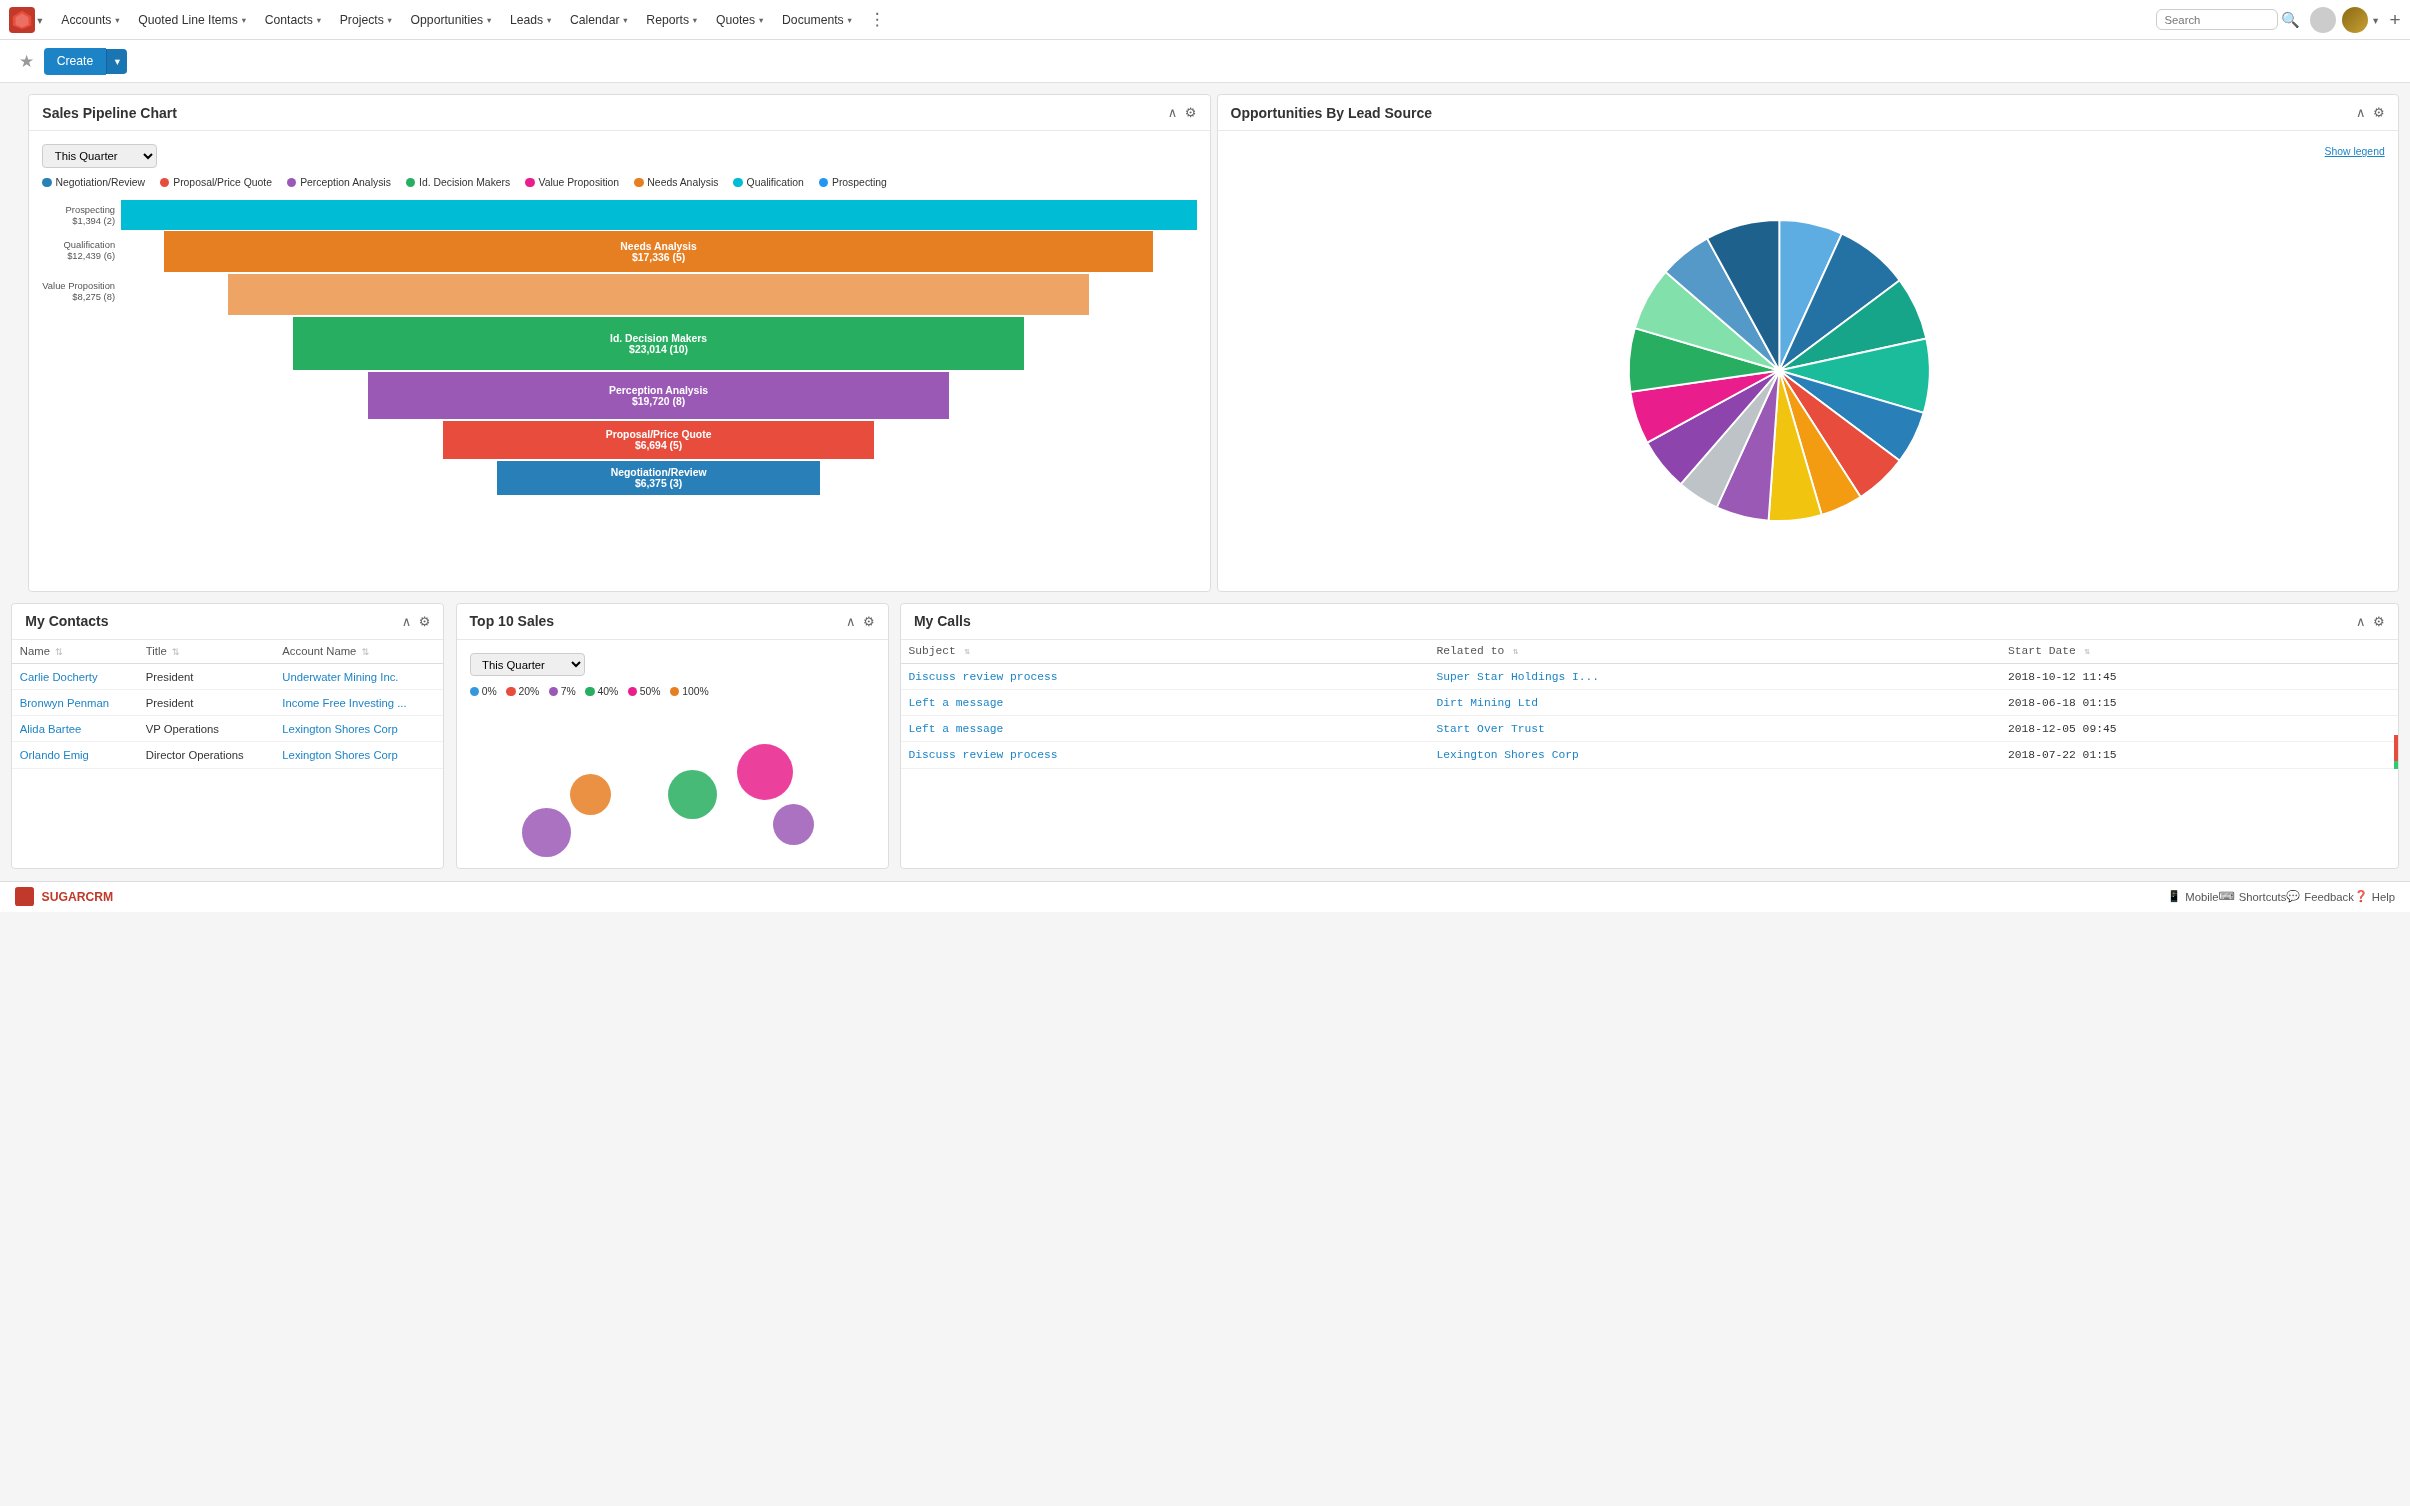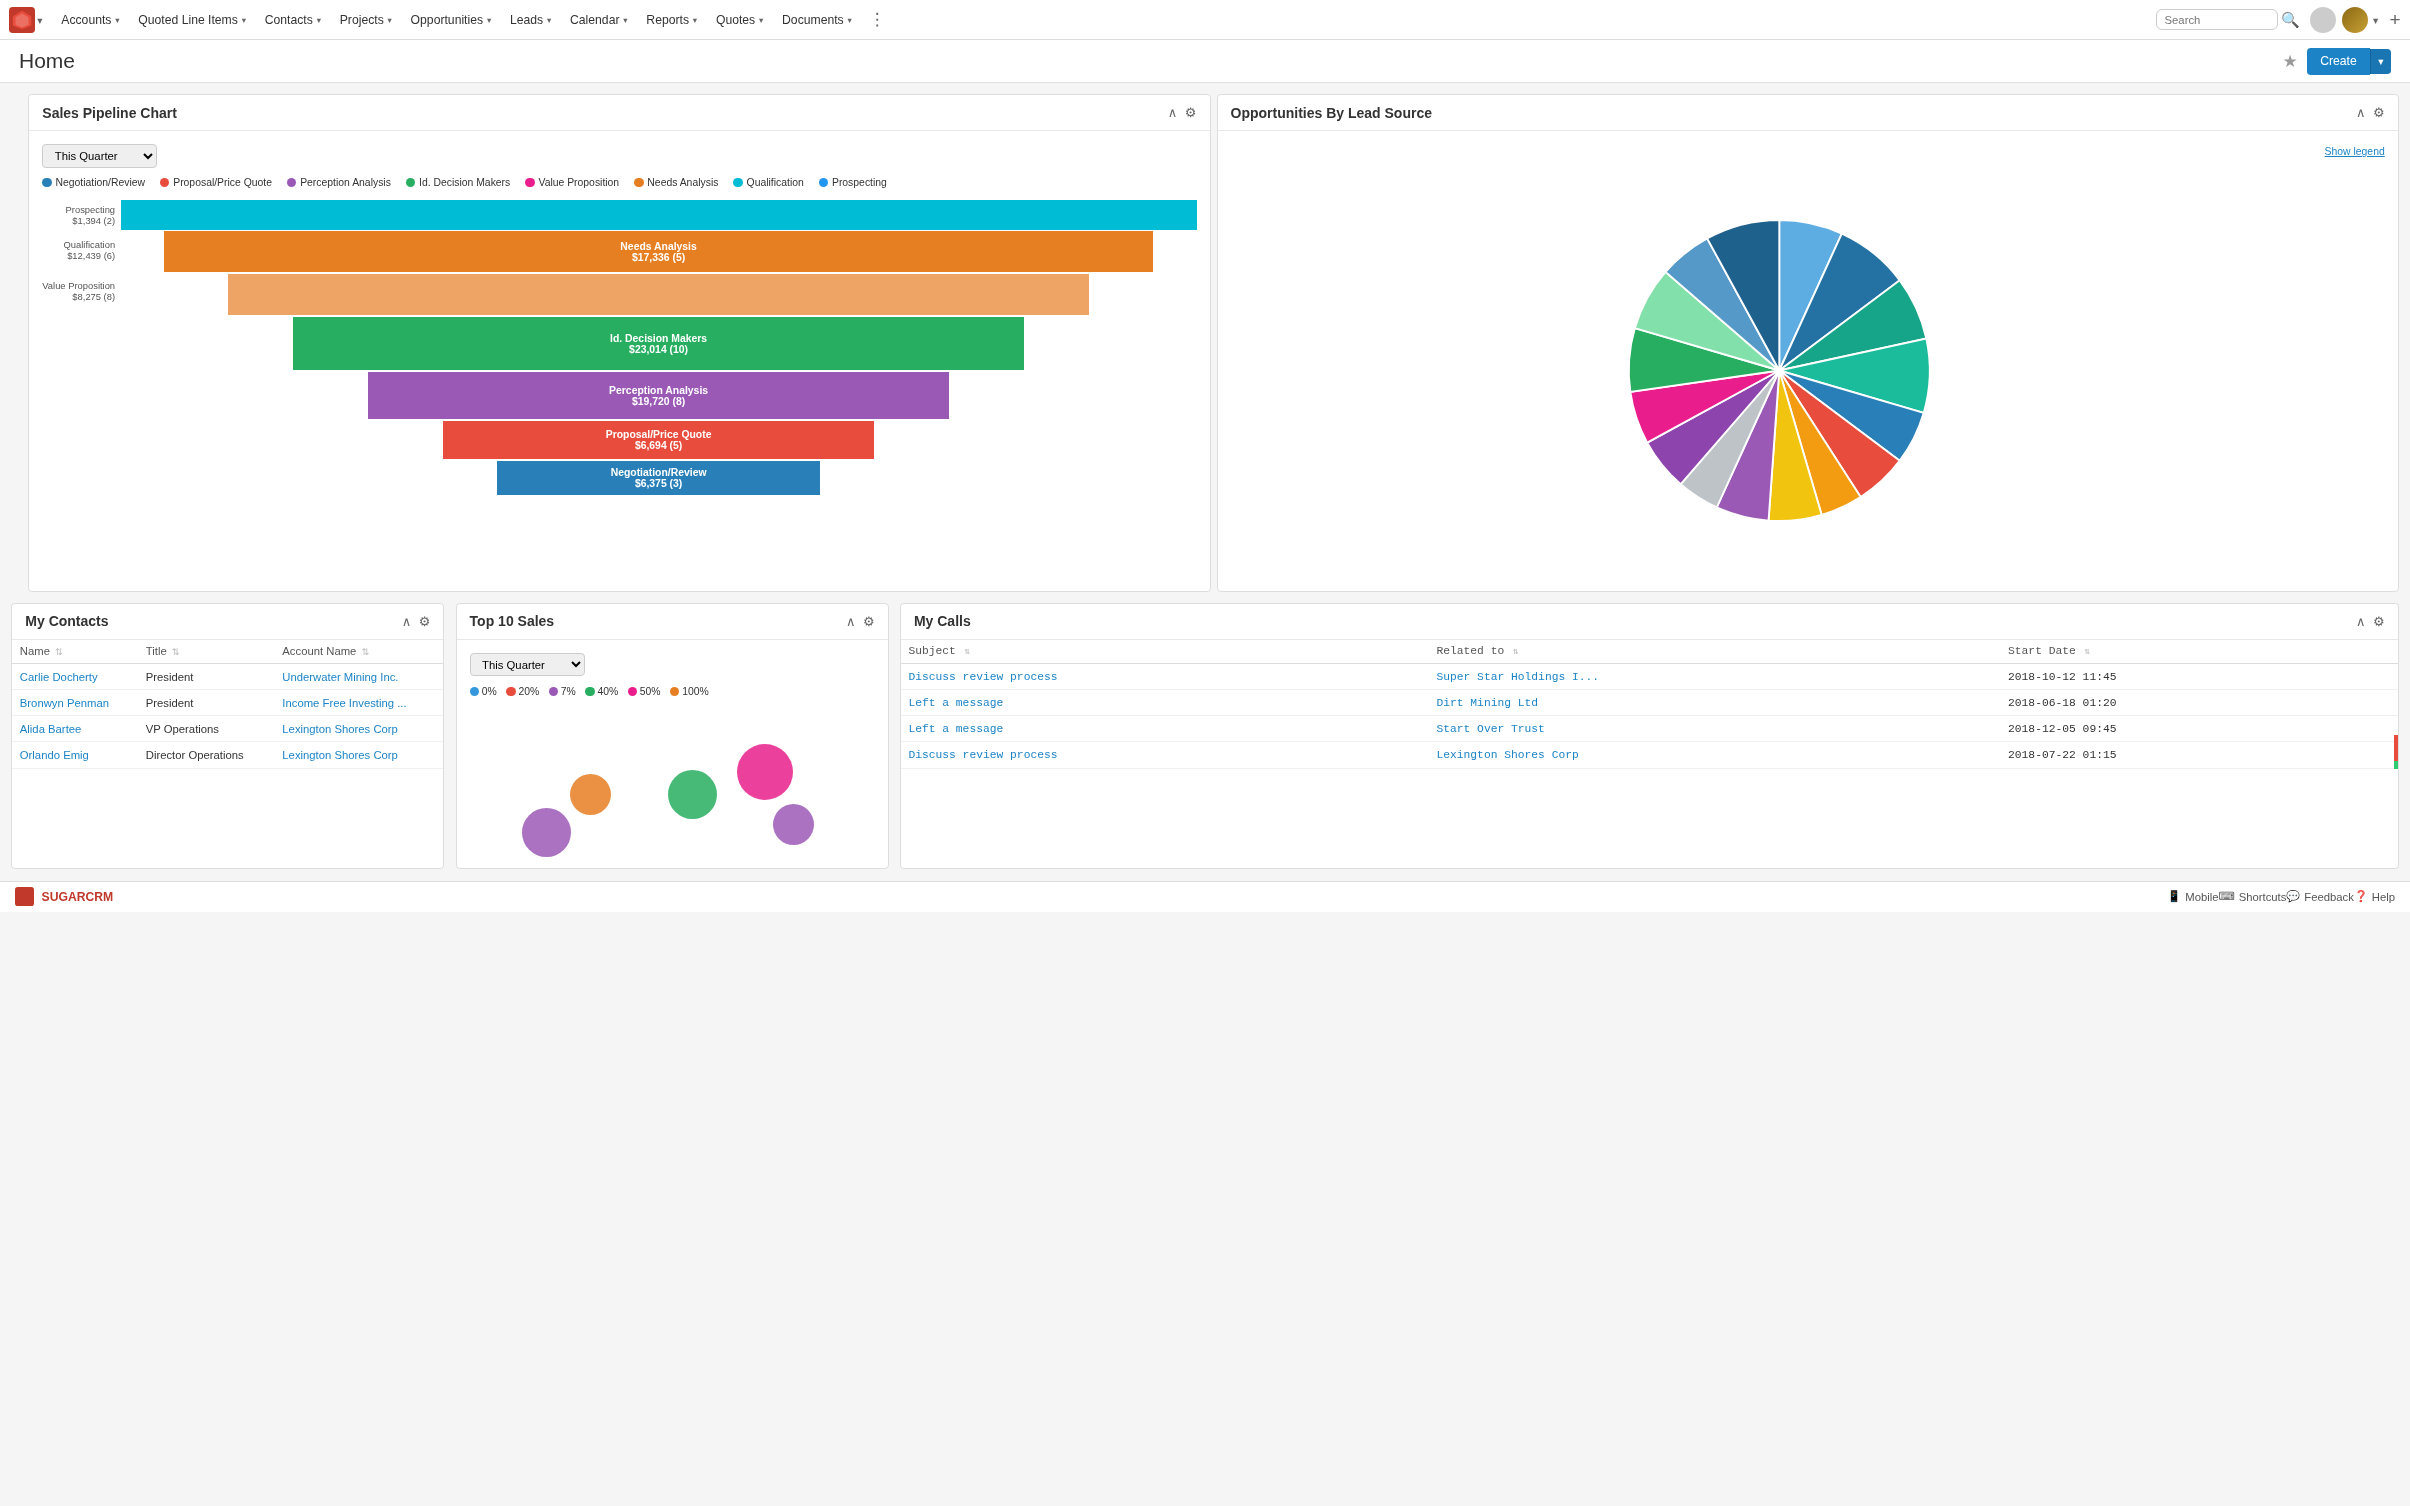--- a/index.html
+++ b/index.html
@@ -209,21 +209,20 @@
   </div>
   <div class="nav-user-area">
     <div class="nav-avatar-placeholder"></div>
     <div class="nav-avatar-img"></div>
     <span style="font-size:10.4px;color:#666;">▾</span>
     <span class="nav-plus">+</span>
   </div>
 </nav>
 
 <div class="page-header">
-  <span class="page-title">Home</span>
   <button class="star-btn">★</button>
   <button class="create-btn">Create</button>
   <button class="create-dropdown">▾</button>
 </div>
 
 <div class="main-content">
 
   <div class="top-row">
 
     <div class="panel panel-pipeline">
@@ -453,21 +452,21 @@
           </thead>
           <tbody id="calls-tbody">
           <tr class="row-relative">
                 <td class="link-cell">Discuss review process</td>
     <td class="link-cell">Super Star Holdings I...</td>
     <td style="position:relative;">2018-10-12 11:45</td>
               </tr>
               <tr class="row-relative">
                 <td class="link-cell">Left a message</td>
     <td class="link-cell">Dirt Mining Ltd</td>
-    <td style="position:relative;">2018-06-18 01:20</td>
+    <td style="position:relative;">2018-06-18 01:15</td>
               </tr>
               <tr class="row-relative">
                 <td class="link-cell">Left a message</td>
     <td class="link-cell">Start Over Trust</td>
     <td style="position:relative;">2018-12-05 09:45<div class="indicator-red"></div></td>
               </tr>
               <tr class="row-relative">
                 <td class="link-cell">Discuss review process</td>
     <td class="link-cell">Lexington Shores Corp</td>
     <td style="position:relative;">2018-07-22 01:15<div class="indicator-green"></div></td>

